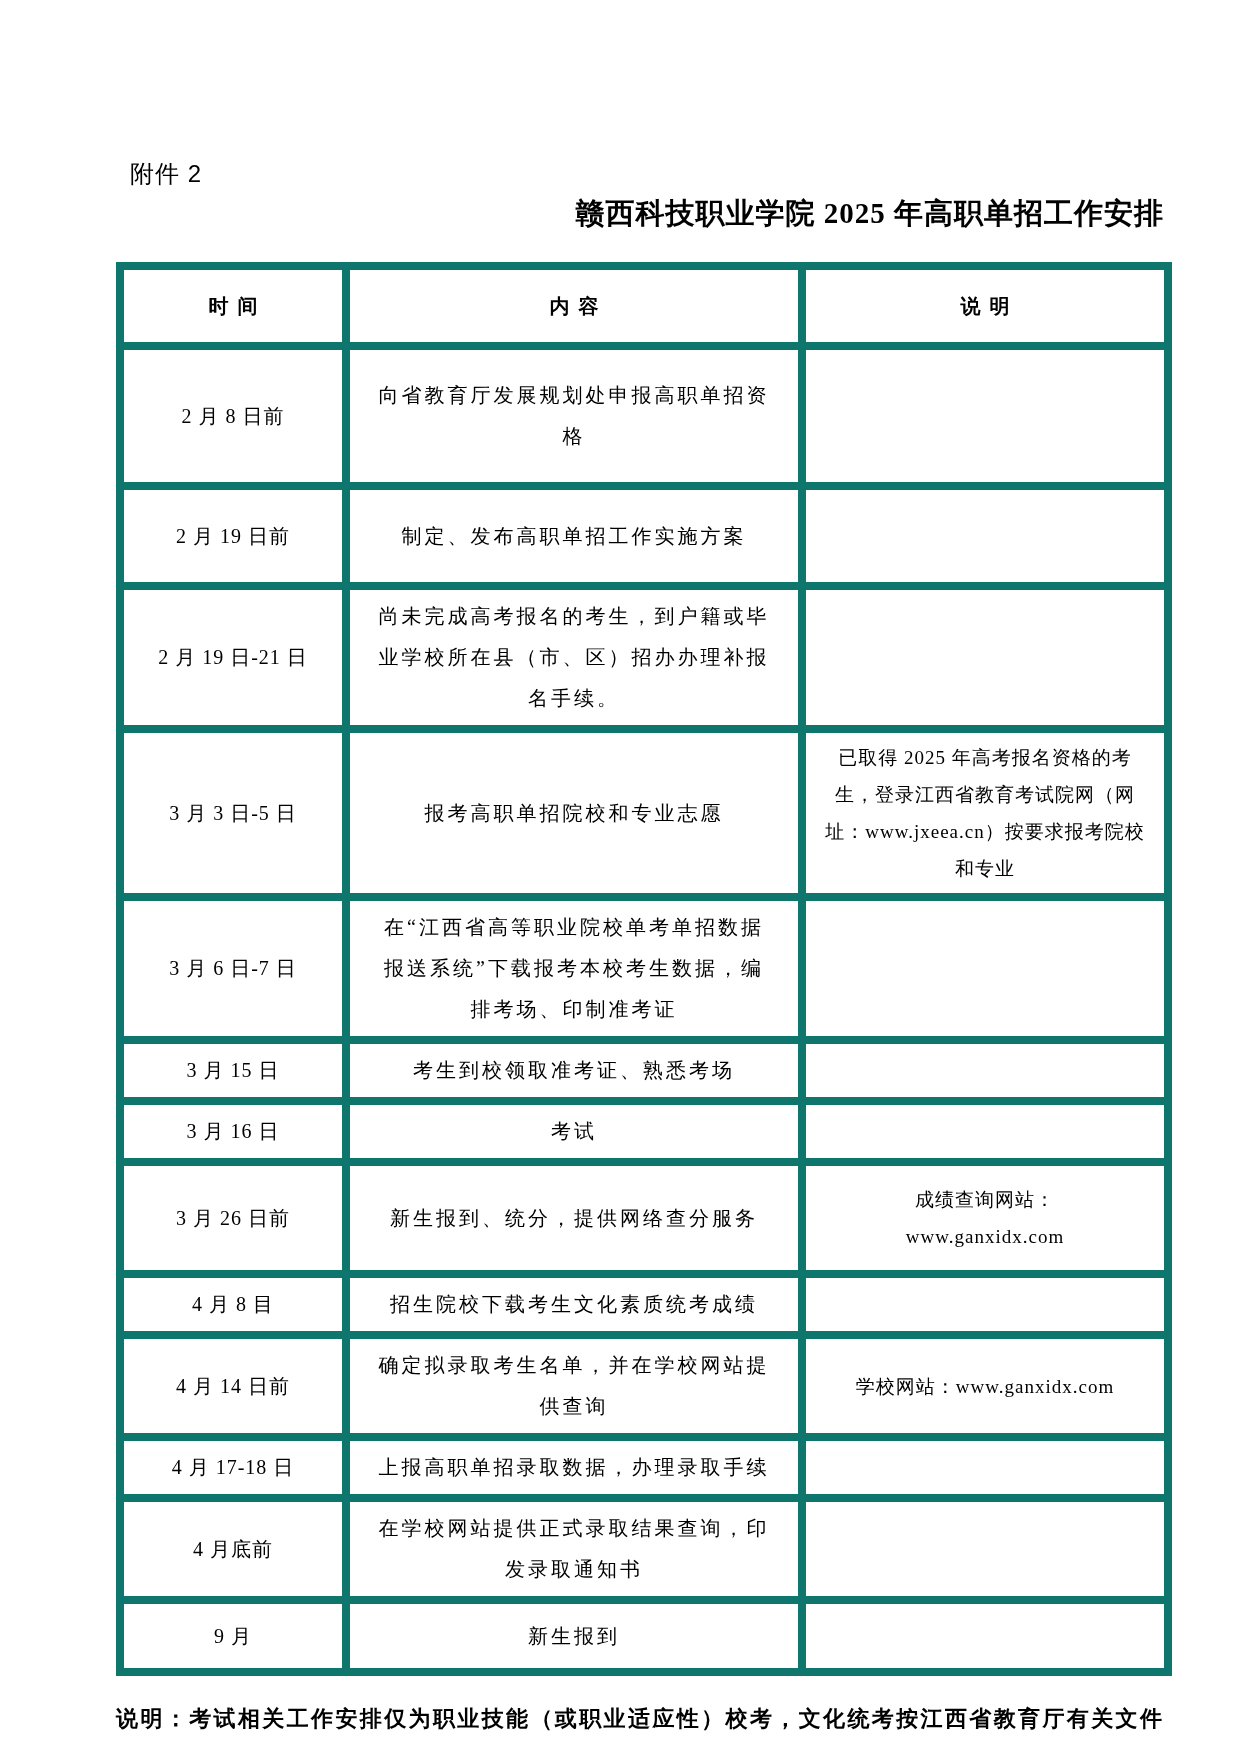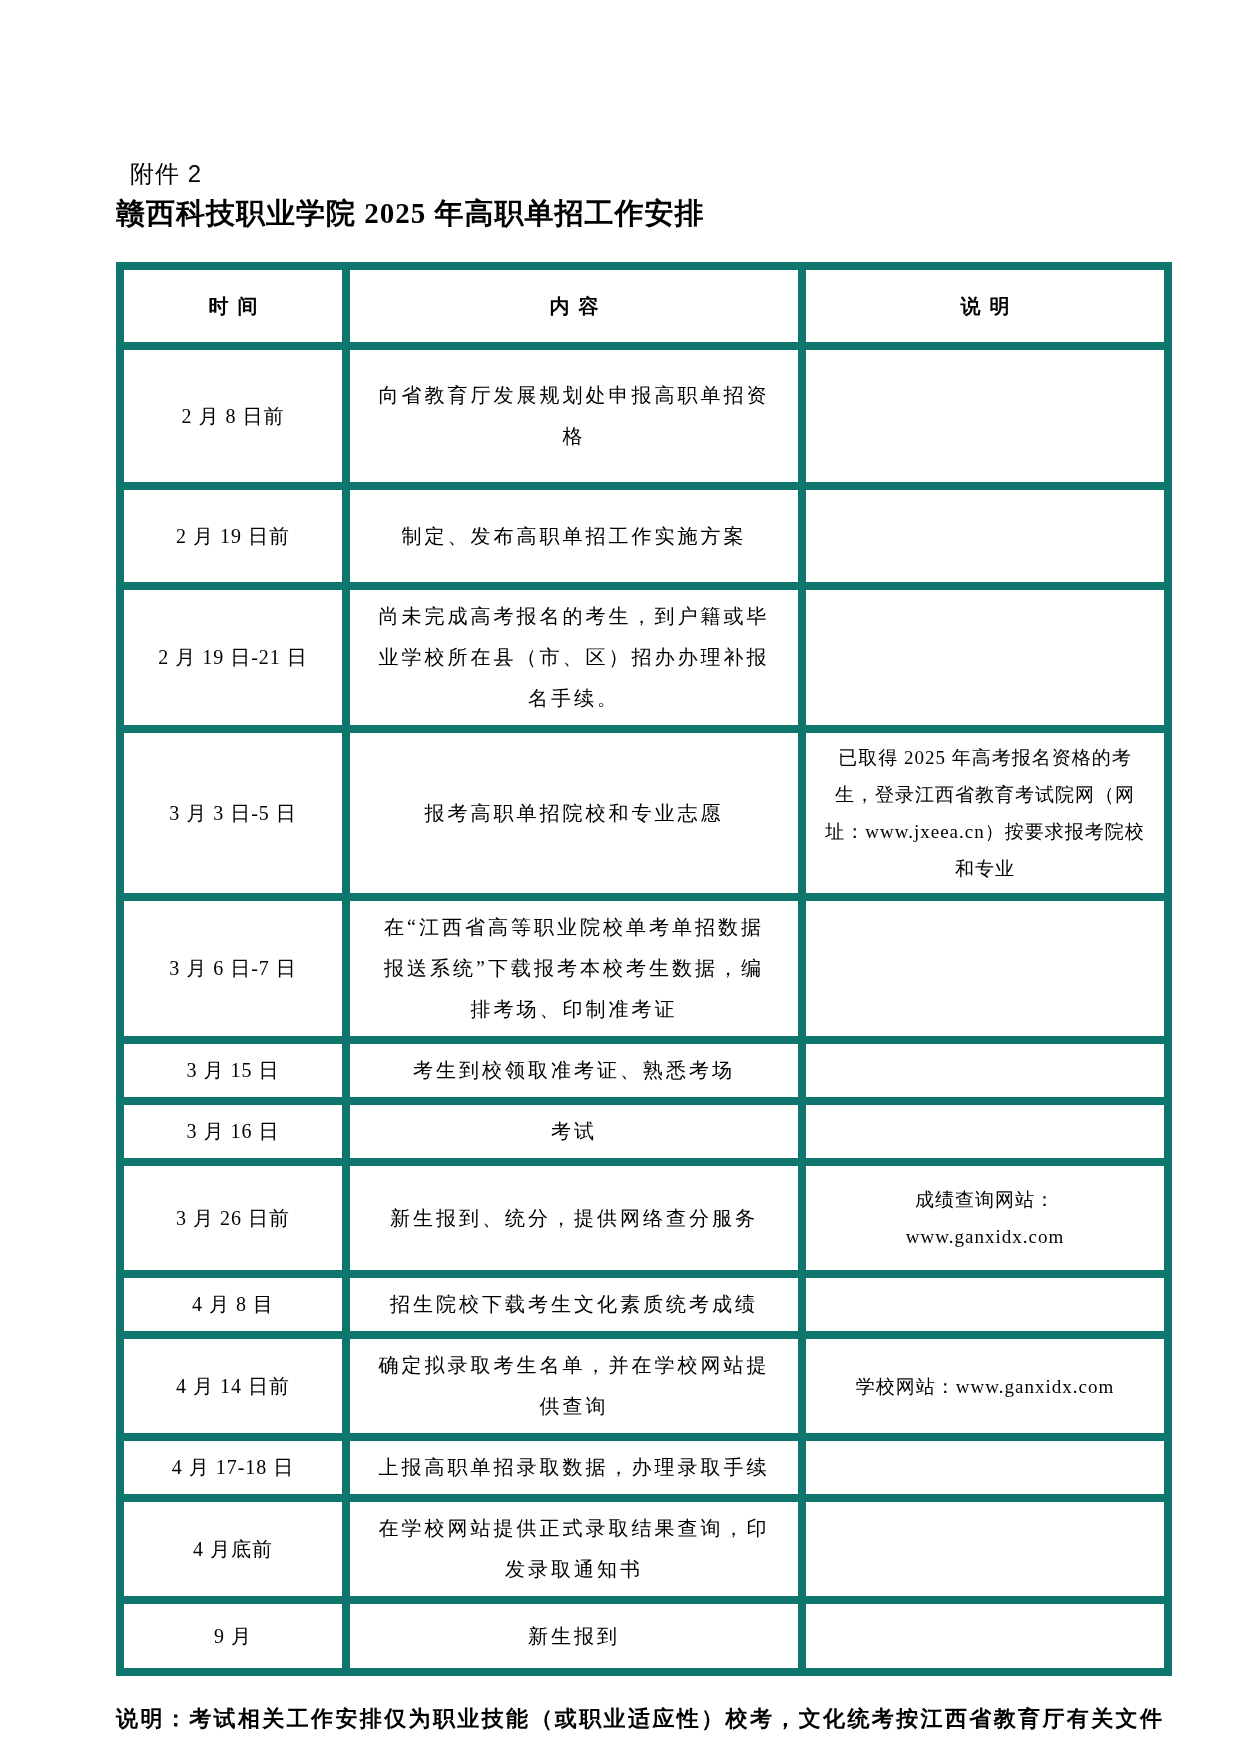--- a/index.html
+++ b/index.html
@@ -24,21 +24,21 @@
   .attachment-label {
     margin-top: 158px;
     margin-left: 14px;
     font-family: "Liberation Sans", "DejaVu Sans", sans-serif;
     font-size: 24px;
     font-weight: 500;
     letter-spacing: 1px;
   }
   .doc-title {
     margin-top: 4px;
-    text-align: left;
+    text-align: right;
     font-size: 29px;
     font-weight: 700;
     letter-spacing: 1px;
   }
   table.schedule {
     margin-top: 28px;
     width: 1048px;
     border-collapse: collapse;
     table-layout: fixed;
     border: 3px solid #111;

